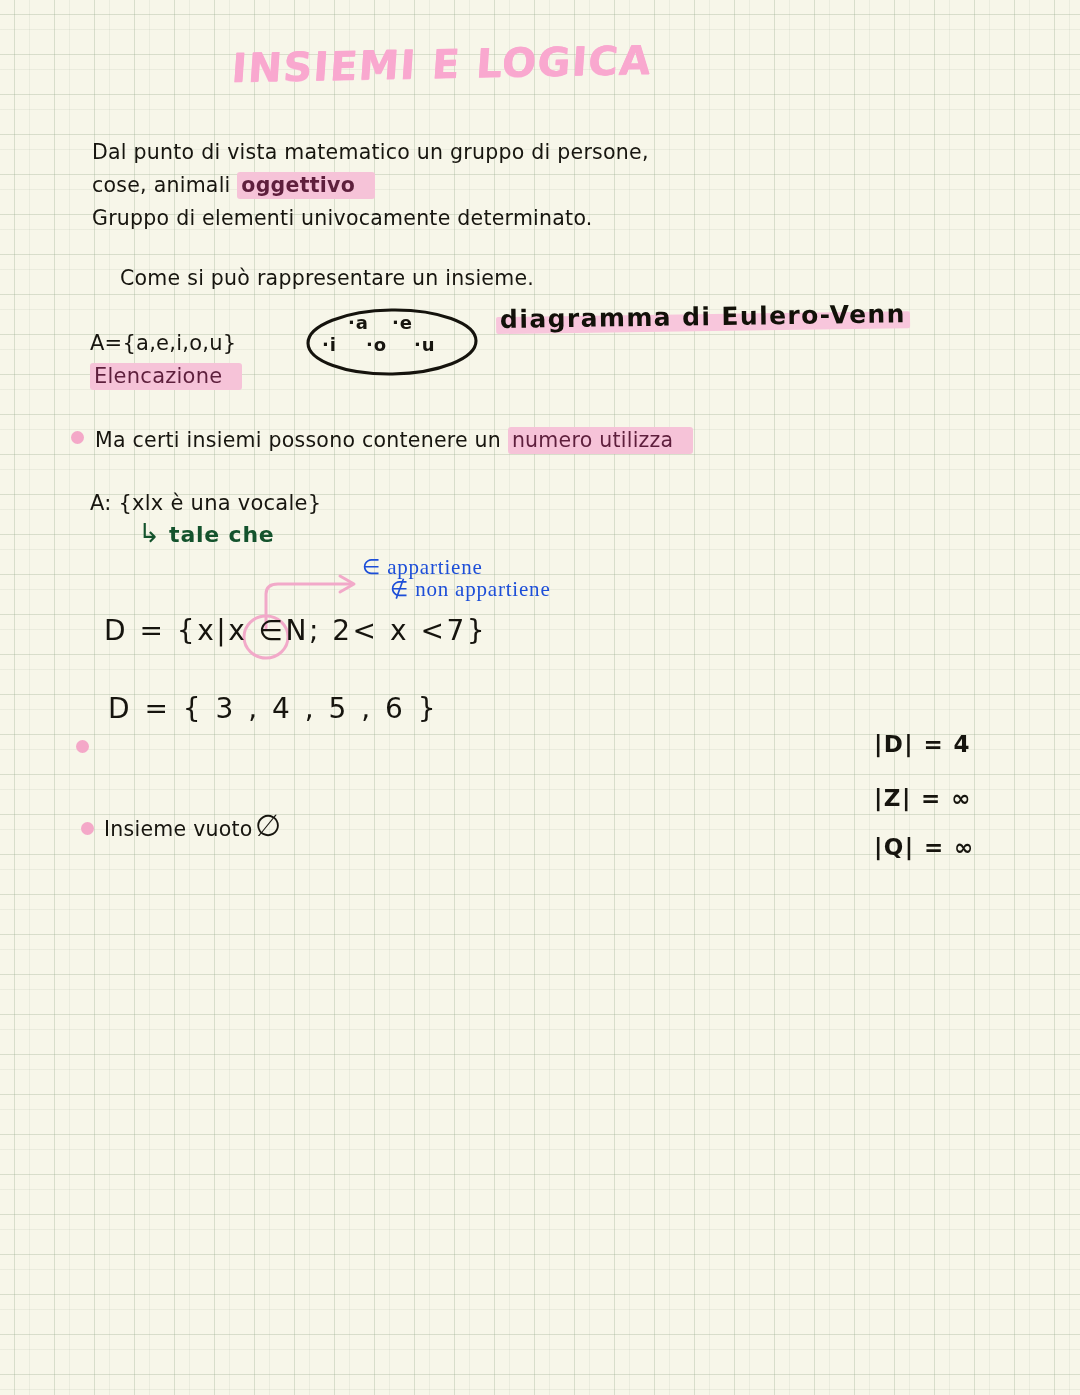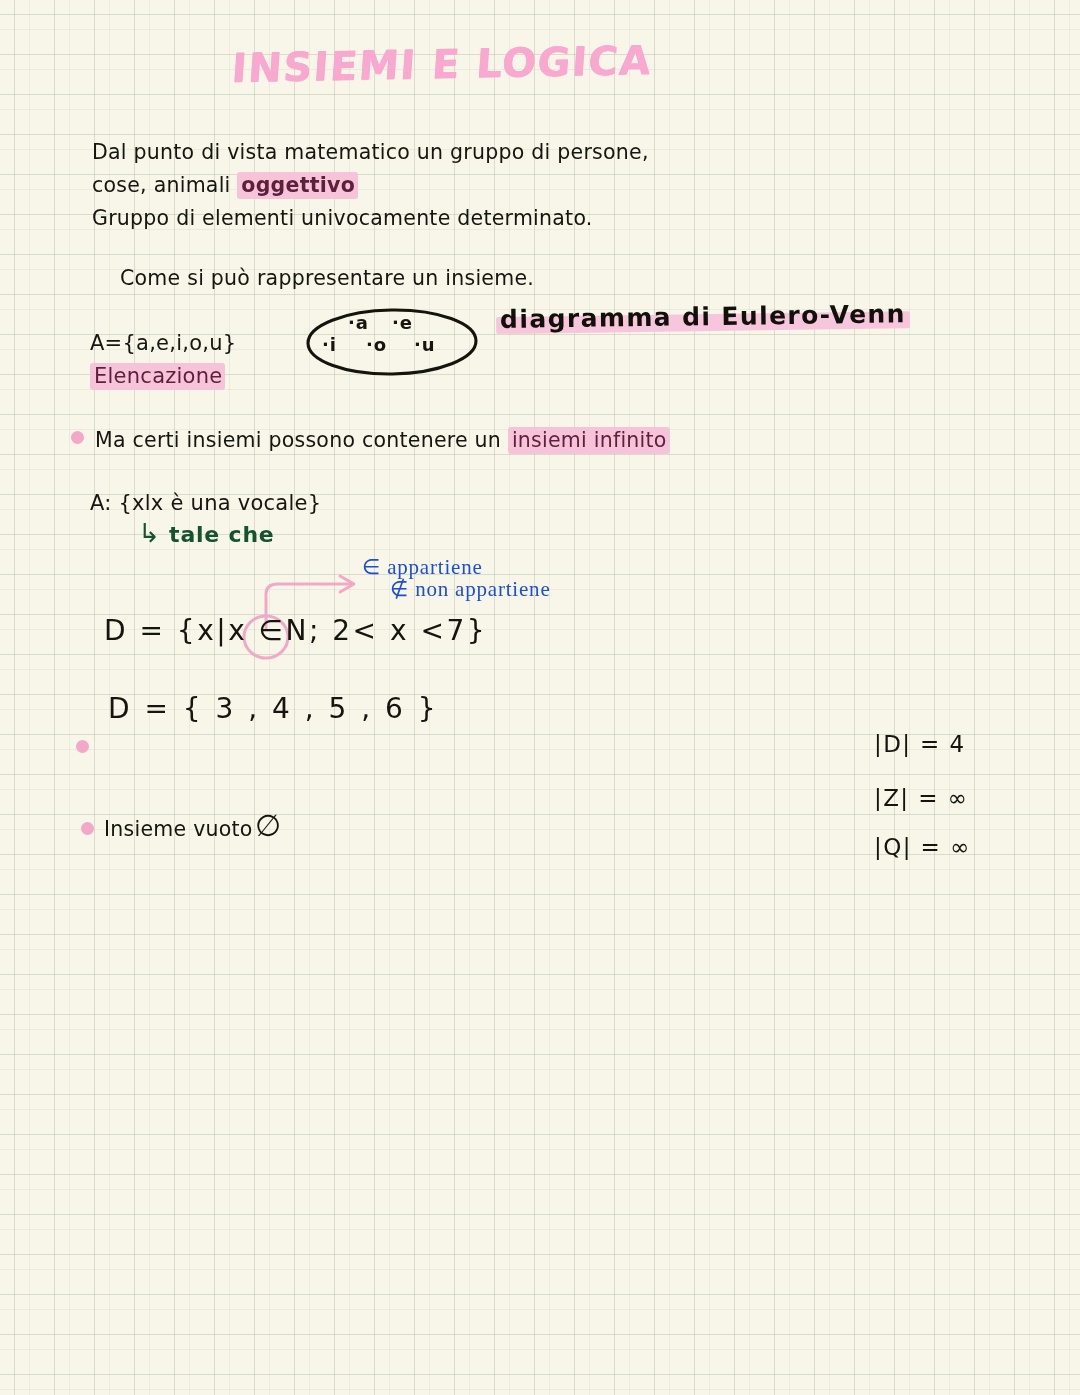--- a/index.html
+++ b/index.html
@@ -69,21 +69,21 @@
   .para {
     font-size: 20.5px;
     line-height: 33px;
     font-family: "DejaVu Sans", sans-serif;
     letter-spacing: 0.25px;
   }
 
   .hl {
     background: #f6c3d8;
     color: #5e1f3c;
-    padding: 1px 3px 2px 4px;
+    padding: 1px 20px 2px 4px;
     border-radius: 3px;
     box-decoration-break: clone;
   }
   .hl-strong { font-weight: 600; }
 
   
   .hl-stripe {
     position: relative;
     display: inline-block;
   }
@@ -121,21 +121,21 @@
   .math-line {
     font-family: "DejaVu Sans", sans-serif;
     font-weight: 500;
     font-size: 28px;
     letter-spacing: 2.5px;
     color: #16140e;
   }
 
   .card-line {
     font-family: "DejaVu Sans", sans-serif;
-    font-weight: 400;
+    font-weight: 700;
     font-size: 23px;
     letter-spacing: 1.4px;
     color: #16140e;
   }
 
   .note-small {
     font-family: Liberation Serif, serif;
     font-weight: 500;
     font-size: 21px;
     letter-spacing: 0.8px;
@@ -178,21 +178,21 @@
   <div class="abs hand-print" style="left:392px; top:312px; font-size:18px; font-weight:600; letter-spacing:1px;">·e</div>
   <div class="abs hand-print" style="left:322px; top:334px; font-size:18px; font-weight:600; letter-spacing:1px;">·i</div>
   <div class="abs hand-print" style="left:366px; top:334px; font-size:18px; font-weight:600; letter-spacing:1px;">·o</div>
   <div class="abs hand-print" style="left:414px; top:334px; font-size:18px; font-weight:600; letter-spacing:1px;">·u</div>
 
   <div class="abs cursive" style="left:500px; top:305px;">
     <span class="hl-stripe">diagramma di Eulero-Venn</span>
   </div>
 
   <div class="bullet-dot" style="left:71px; top:431px;"></div>
-  <div class="abs para hand-print" style="left:95px; top:424px;"><span>Ma certi insiemi possono contenere un </span><span class="hl">insiemi infinito</span></div>
+  <div class="abs para hand-print" style="left:95px; top:424px;"><span>Ma certi insiemi possono contenere un </span><span class="hl">numero utilizza</span></div>
 
   <div class="abs para hand-print" style="left:90px; top:487px; font-size:21px;">A: {xlx è una vocale}</div>
 
   <div class="abs talleche hand-round" style="left:138px; top:518px;">
     <span style="font-size:26px; font-weight:500;">↳</span>
     <span>tale che</span>
   </div>
 
   <div class="abs note-small hand-round" style="left:362px; top:555px;">∈ appartiene</div>
   <div class="abs note-small hand-round" style="left:362px; top:577px;margin-left:28px;">∉ non appartiene</div>

